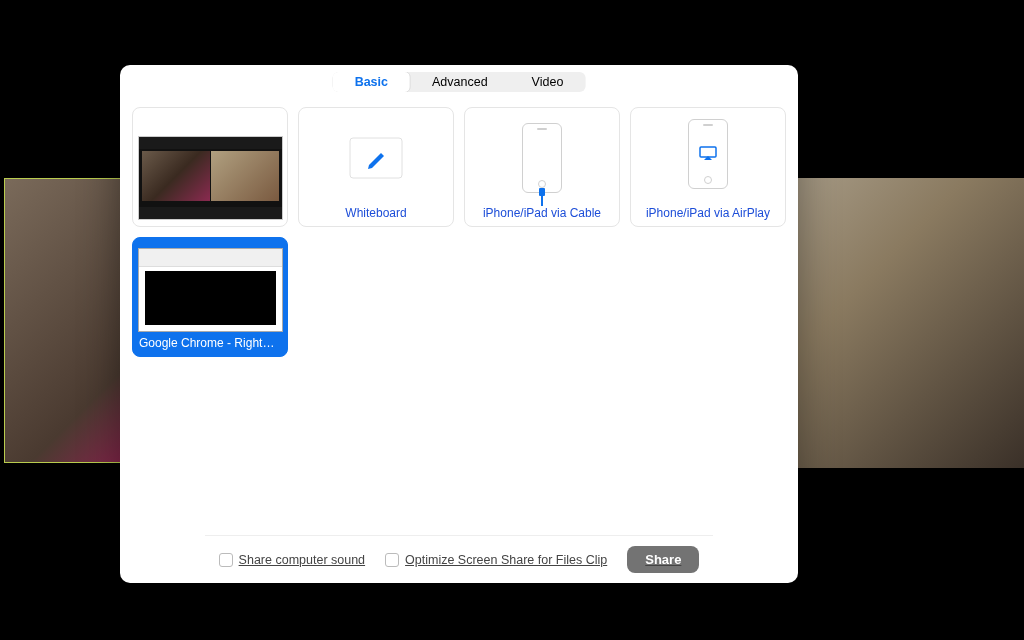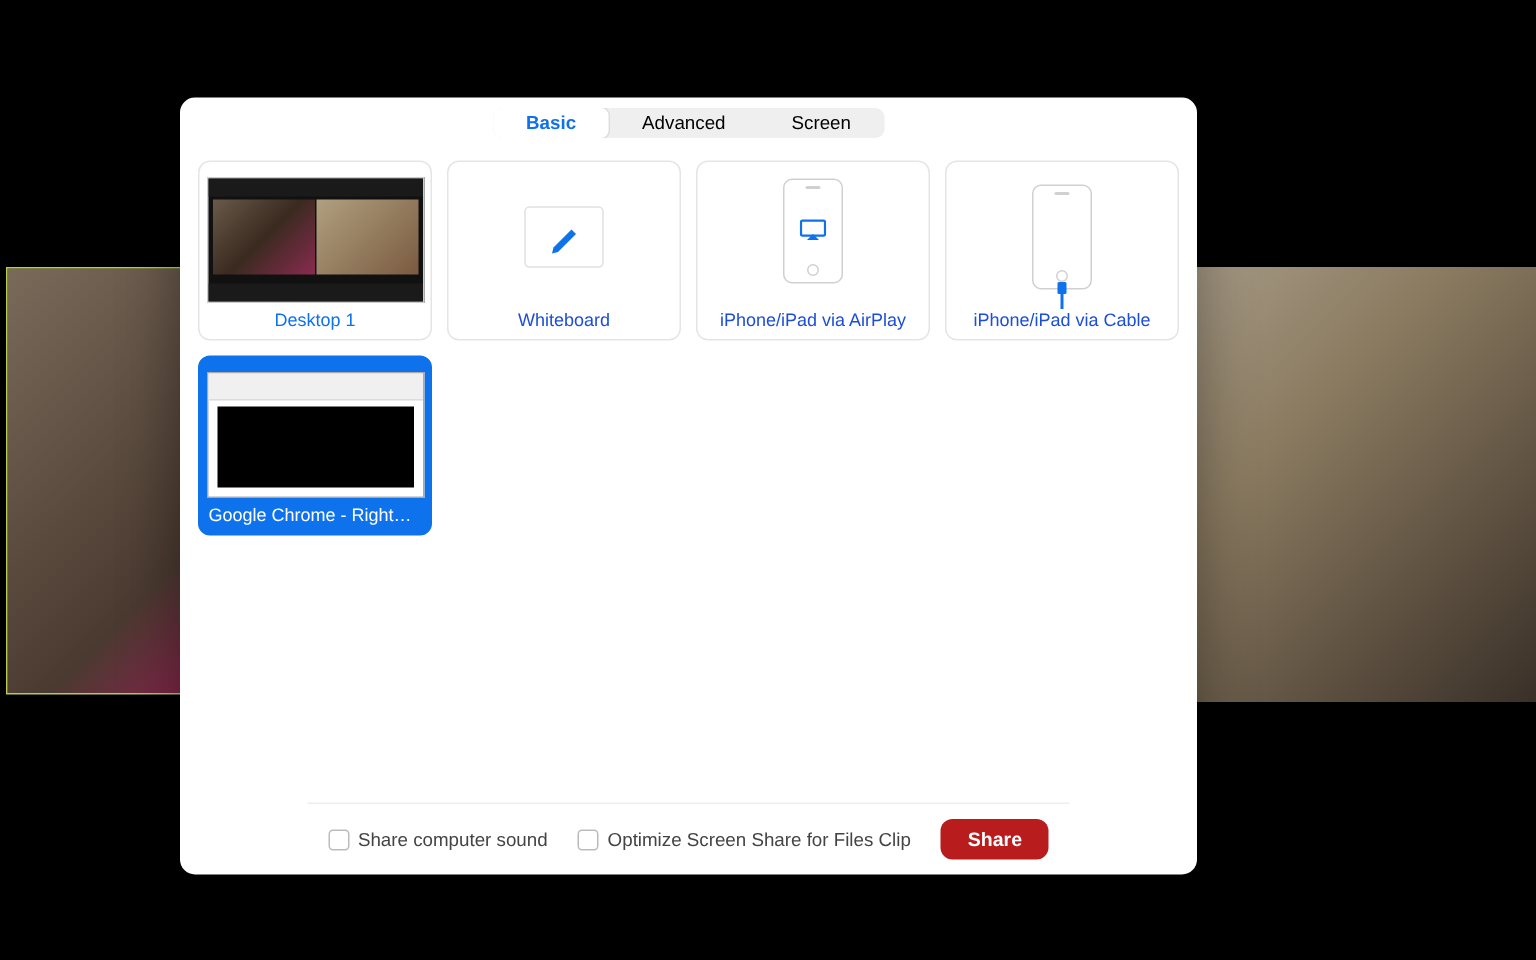--- a/index.html
+++ b/index.html
@@ -162,36 +162,37 @@
       flex:1;display:flex;align-items:center;justify-content:center;width:100%;
     }
     .footer {
       border-top: 1px solid #eee;
       padding: 10px 14px;
       display: flex;
       align-items: center;
       gap: 20px;
       font-size: 12.5px;
       color: #444;
+      text-decoration: underline;
     }
     .chk {
       display: flex;
       align-items: center;
       gap: 6px;
       cursor: pointer;
     }
     .chk-box {
       width: 14px;
       height: 14px;
       border: 1.5px solid #bbb;
       border-radius: 3px;
     }
     .share-btn {
       margin-left: auto;
-      background: #b91c1c;
+      background: #737373;
       color: #fff;
       border: none;
       padding: 6px 18px;
       border-radius: 8px;
       font-size: 13px;
       font-weight: 600;
       cursor: pointer;
     }
   </style>
 </head>
@@ -199,72 +200,71 @@
 
 <div class="video-bg-left"></div>
 <div class="video-bg-right"></div>
 
 <div class="modal">
   <div class="titlebar">
     <div class="close-dot"></div>
     <div class="tabs">
       <div class="tab active">Basic</div>
       <div class="tab">Advanced</div>
-      <div class="tab">Screen</div>
+      <div class="tab">Video</div>
     </div>
   </div>
 
   <div class="content">
 
     <div class="tile desktop">
       <div class="thumb">
         <div class="thumb-topbar"></div>
         <div class="thumb-v1"></div>
         <div class="thumb-v2"></div>
         <div class="thumb-bottombar"></div>
       </div>
-      <div class="tile-label">Desktop 1</div>
     </div>
 
     <div class="tile">
       <div class="icon-center">
         <svg width="54" height="42" viewBox="0 0 54 42">
           <rect x="1" y="1" width="52" height="40" rx="3" fill="#fff" stroke="#e0e0e0" stroke-width="1"></rect>
           <path d="M20 28 L32 16 L35 19 L23 31 L19 32 Z" fill="#0e72ed"></path>
         </svg>
       </div>
       <div class="tile-label">Whiteboard</div>
+    </div>
+
+    <div class="tile">
+      <div class="icon-center">
+        <div class="device-outline" style="margin-bottom:0;">
+          <div class="device-speaker"></div>
+          <div class="device-home"></div>
+        </div>
+        <svg width="10" height="18" viewBox="0 0 10 18" style="position:absolute;bottom:20px;">
+          <rect x="2" y="0" width="6" height="8" rx="1" fill="#0e72ed"></rect>
+          <rect x="4" y="8" width="2" height="10" fill="#0e72ed"></rect>
+        </svg>
+      </div>
+      <div class="tile-label">iPhone/iPad via Cable</div>
     </div>
 
     <div class="tile">
       <div class="icon-center">
         <div class="device-outline">
           <div class="device-speaker"></div>
           <svg width="18" height="16" viewBox="0 0 18 16">
             <rect x="1" y="1" width="16" height="10" rx="1" fill="none" stroke="#0e72ed" stroke-width="1.5"></rect>
             <path d="M5 14 L9 10 L13 14 Z" fill="#0e72ed"></path>
           </svg>
           <div class="device-home"></div>
         </div>
       </div>
       <div class="tile-label">iPhone/iPad via AirPlay</div>
-    </div>
-
-    <div class="tile">
-      <div class="icon-center">
-        <div class="device-outline" style="margin-bottom:0;">
-          <div class="device-speaker"></div>
-          <div class="device-home"></div>
-        </div>
-        <svg width="10" height="18" viewBox="0 0 10 18" style="position:absolute;bottom:20px;">
-          <rect x="2" y="0" width="6" height="8" rx="1" fill="#0e72ed"></rect>
-          <rect x="4" y="8" width="2" height="10" fill="#0e72ed"></rect>
-        </svg>
-      </div>
-      <div class="tile-label">iPhone/iPad via Cable</div>
     </div>
 
     <div class="tile selected">
       <div class="chrome-thumb">
         <div class="chrome-top"></div>
         <div class="chrome-body"></div>
       </div>
       <div class="tile-label">Google Chrome - RightNow Medi...</div>
     </div>
 

